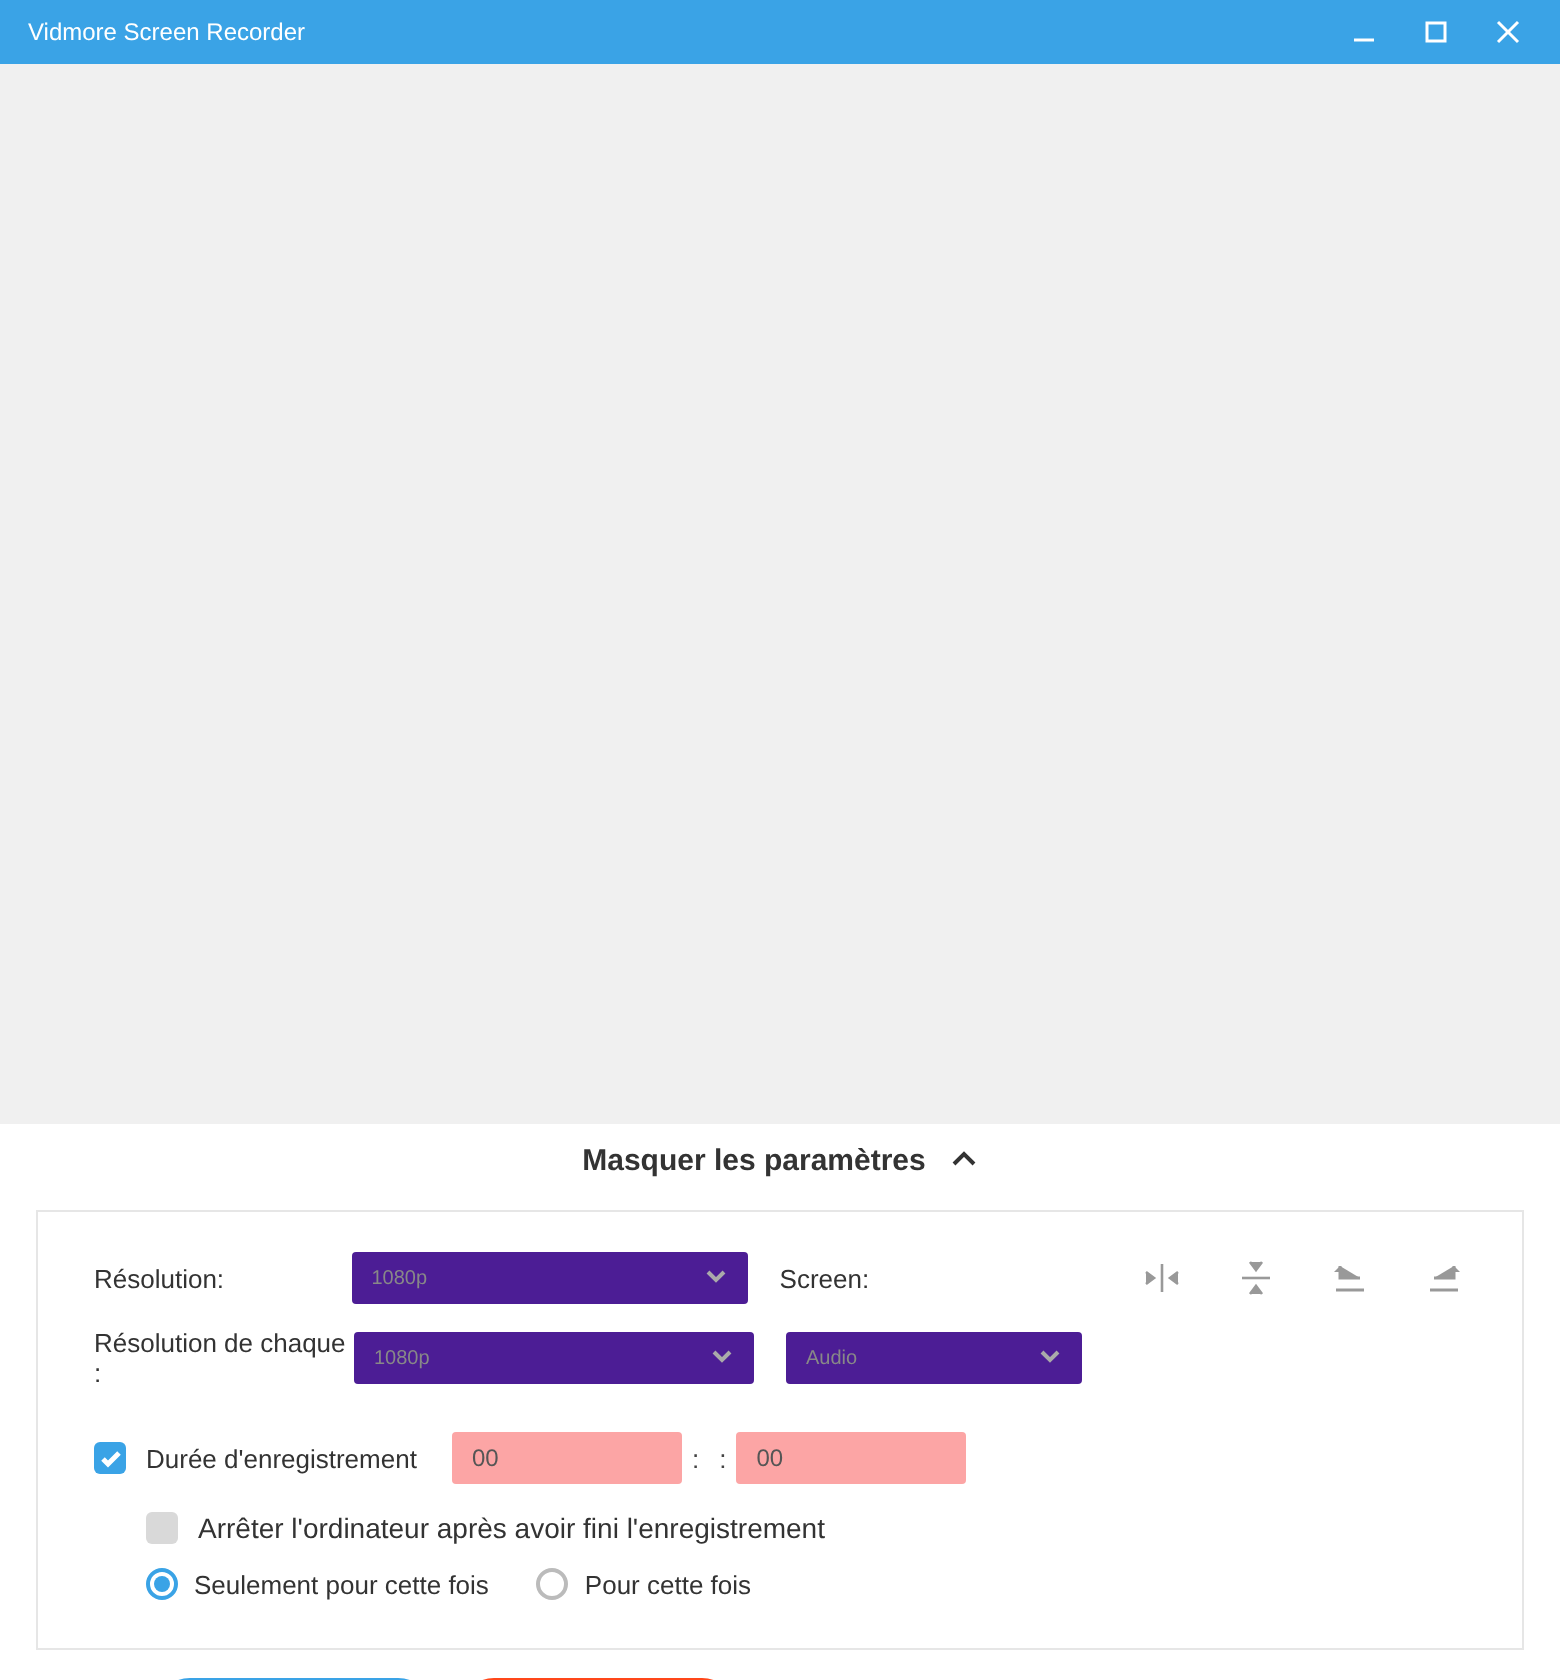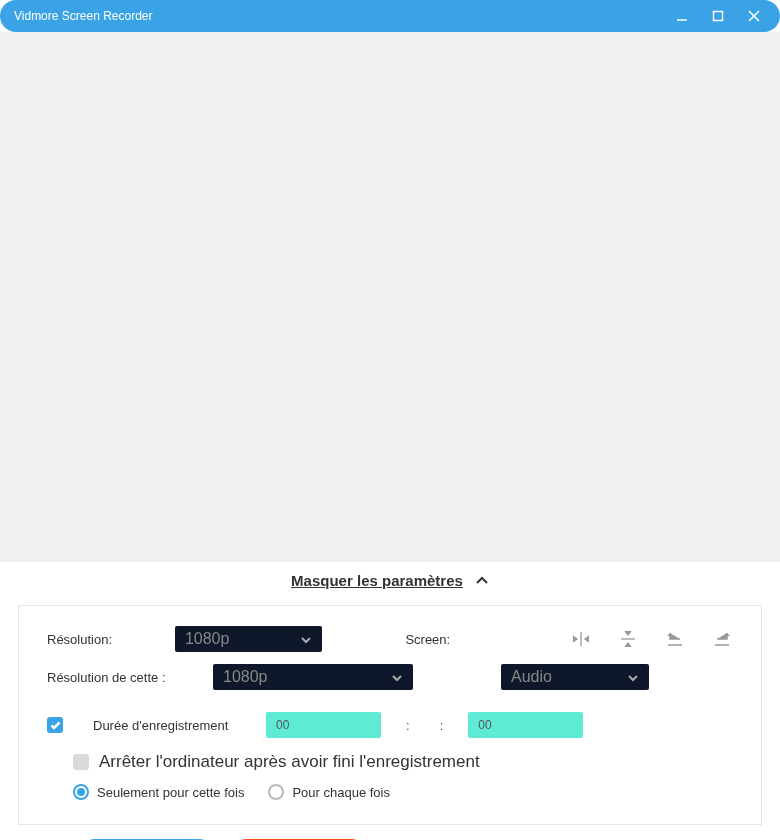--- a/index.html
+++ b/index.html
@@ -1,52 +1,52 @@
 <!DOCTYPE html>
 <html><head>
 <meta charset="utf-8">
 <style>
 * { box-sizing: border-box; margin: 0; padding: 0; font-family: -apple-system, BlinkMacSystemFont, "Segoe UI", Arial, sans-serif; }
 body { width: 780px; height: 840px; background: #fff; overflow: hidden; }
 
-.titlebar { height: 32px; background: #3aa3e6; display: flex; align-items: center; padding: 0 8px 0 14px; color: #fff; font-size: 12px; border-radius: 16px; }
+.titlebar { height: 32px; background: #3aa3e6; display: flex; align-items: center; padding: 0 8px 0 14px; color: #fff; font-size: 12px; }
 .titlebar .spacer { flex: 1; }
 .win-btn { width: 36px; height: 32px; display: flex; align-items: center; justify-content: center; cursor: pointer; }
 .win-btn svg { stroke: #fff; stroke-width: 1.5; fill: none; }
 
 .preview { height: 530px; background: #f0f0f0; }
 
-.params-toggle { height: 36px; display: flex; align-items: center; justify-content: center; gap: 12px; color: #333; font-size: 15px; font-weight: 600; cursor: pointer; text-decoration: underline; }
+.params-toggle { height: 36px; display: flex; align-items: center; justify-content: center; gap: 12px; color: #333; font-size: 15px; font-weight: 600; cursor: pointer; }
 .params-toggle svg { stroke: #333; stroke-width: 2; fill: none; }
 
 .panel { margin: 7px 18px 0 18px; background: #fff; border: 1px solid #e6e6e6; padding: 20px 28px 24px 28px; }
-.row { display: flex; align-items: center; margin-bottom: 12px; gap: 36px; }
+.row { display: flex; align-items: center; margin-bottom: 12px; }
 .lbl { font-size: 13px; color: #333; }
 .col-l-lbl { width: 130px; }
 .col-r-lbl { width: 182px; }
-.select { width: 200px; height: 26px; background: #0f172a; display: flex; align-items: center; justify-content: space-between; padding: 0 10px; font-size: 16px; color: #888; border-radius: 2px; cursor: pointer; }
+.select { width: 200px; height: 26px; background: #4c1d95; display: flex; align-items: center; justify-content: space-between; padding: 0 10px; font-size: 10px; color: #888; border-radius: 2px; cursor: pointer; }
 .select.wide { width: 148px; }
 .select .chev svg { stroke: #aaa; stroke-width: 2; fill: none; }
 .gap-col { width: 16px; }
 
 .icon-row { display: flex; gap: 25px; margin-left: auto; }
 .flip-btn { width: 22px; height: 22px; display: flex; align-items: center; justify-content: center; cursor: pointer; }
 .flip-btn svg { stroke: #999; fill: #999; }
 
-.dur-row { display: flex; align-items: center; margin-top: 22px; gap: 20px; }
+.dur-row { display: flex; align-items: center; margin-top: 22px; }
 .checkbox { width: 16px; height: 16px; border-radius: 3px; margin-right: 10px; display: flex; align-items: center; justify-content: center; cursor: pointer; }
 .checkbox.checked { background: #3aa3e6; }
 .checkbox.checked svg { stroke: #fff; stroke-width: 2.5; fill: none; }
 .checkbox.unchecked { background: #d9d9d9; }
 .dur-lbl { font-size: 13px; color: #333; width: 153px; }
-.time-input { width: 115px; height: 26px; background: #5eead4; color: #555; display: flex; align-items: center; padding: 0 10px; font-size: 12px; border-radius: 2px; }
+.time-input { width: 115px; height: 26px; background: #fca5a5; color: #555; display: flex; align-items: center; padding: 0 10px; font-size: 12px; border-radius: 2px; }
 .colon { margin: 0 5px; font-size: 13px; color: #444; }
 .modify-btn { margin-left: 20px; width: 106px; height: 26px; border-radius: 13px; background: #3aa3e6; color: #fff; font-size: 12px; display: flex; align-items: center; justify-content: center; cursor: pointer; }
 
-.sub-check { display: flex; align-items: center; margin-left: 26px; margin-top: 14px; font-size: 17px; color: #333; }
+.sub-check { display: flex; align-items: center; margin-left: 26px; margin-top: 14px; font-size: 14px; color: #333; }
 .radio-row { display: flex; align-items: center; margin-left: 26px; margin-top: 12px; gap: 24px; font-size: 13px; color: #333; }
 .radio { width: 16px; height: 16px; border-radius: 50%; border: 2px solid #bbb; margin-right: 8px; display: inline-flex; align-items: center; justify-content: center; cursor: pointer; }
 .radio.selected { border-color: #3aa3e6; }
 .radio.selected::after { content: ''; width: 8px; height: 8px; border-radius: 50%; background: #3aa3e6; }
 .radio-opt { display: flex; align-items: center; }
 
 .footer { height: 62px; display: flex; align-items: center; padding: 0 24px 0 78px; }
 .btn { height: 34px; border-radius: 17px; display: flex; align-items: center; cursor: pointer; font-size: 13px; padding: 0 18px; gap: 14px; }
 .btn-suspend { width: 138px; background: #fff; border: 1px solid #3aa3e6; color: #3aa3e6; justify-content: center; }
 .btn-stop { width: 138px; background: #ff471a; color: #fff; margin-left: 14px; justify-content: center; }
@@ -123,21 +123,21 @@
         <svg width="18" height="16" viewBox="0 0 18 16" stroke-width="1.5" fill="none">
             <path d="M4,8 L14,8 L14,2"></path>
             <polyline points="11,5 14,2 17,5" fill="#999" stroke="none"></polyline>
             <line x1="2" y1="14" x2="16" y2="14"></line>
           </svg>
       </div>
     </div>
   </div>
 
   <div class="row">
-    <div class="lbl col-l-lbl">Résolution de cette :</div>
+    <div class="lbl col-l-lbl">Résolution de chaque :</div>
     <div class="select">
       <span>1080p</span>
       <span class="chev"><svg width="12" height="8" viewBox="0 0 12 8">
             <polyline points="2,2 6,6 10,2"></polyline>
           </svg></span>
     </div>
     <div class="gap-col"></div>
     <div class="select wide">
       <span>Audio</span>
       <span class="chev"><svg width="12" height="8" viewBox="0 0 12 8">
@@ -164,21 +164,21 @@
     <span>Arrêter l'ordinateur après avoir fini l'enregistrement</span>
   </div>
 
   <div class="radio-row">
     <div class="radio-opt">
       <span class="radio selected"></span>
       <span>Seulement pour cette fois</span>
     </div>
     <div class="radio-opt">
       <span class="radio"></span>
-      <span>Pour chaque fois</span>
+      <span>Pour cette fois</span>
     </div>
   </div>
 </div>
 
 <div class="footer">
   <div class="btn btn-suspend">
     
     
   </div>
   <div class="btn btn-stop">

